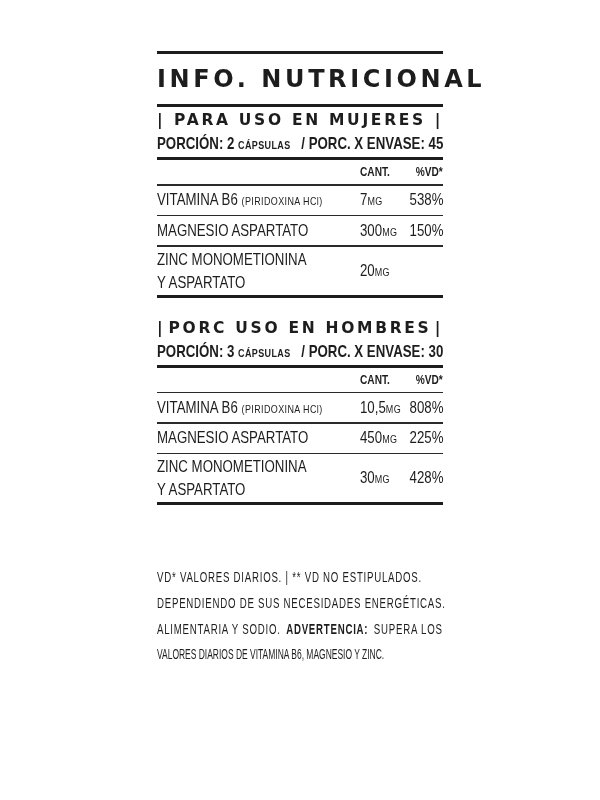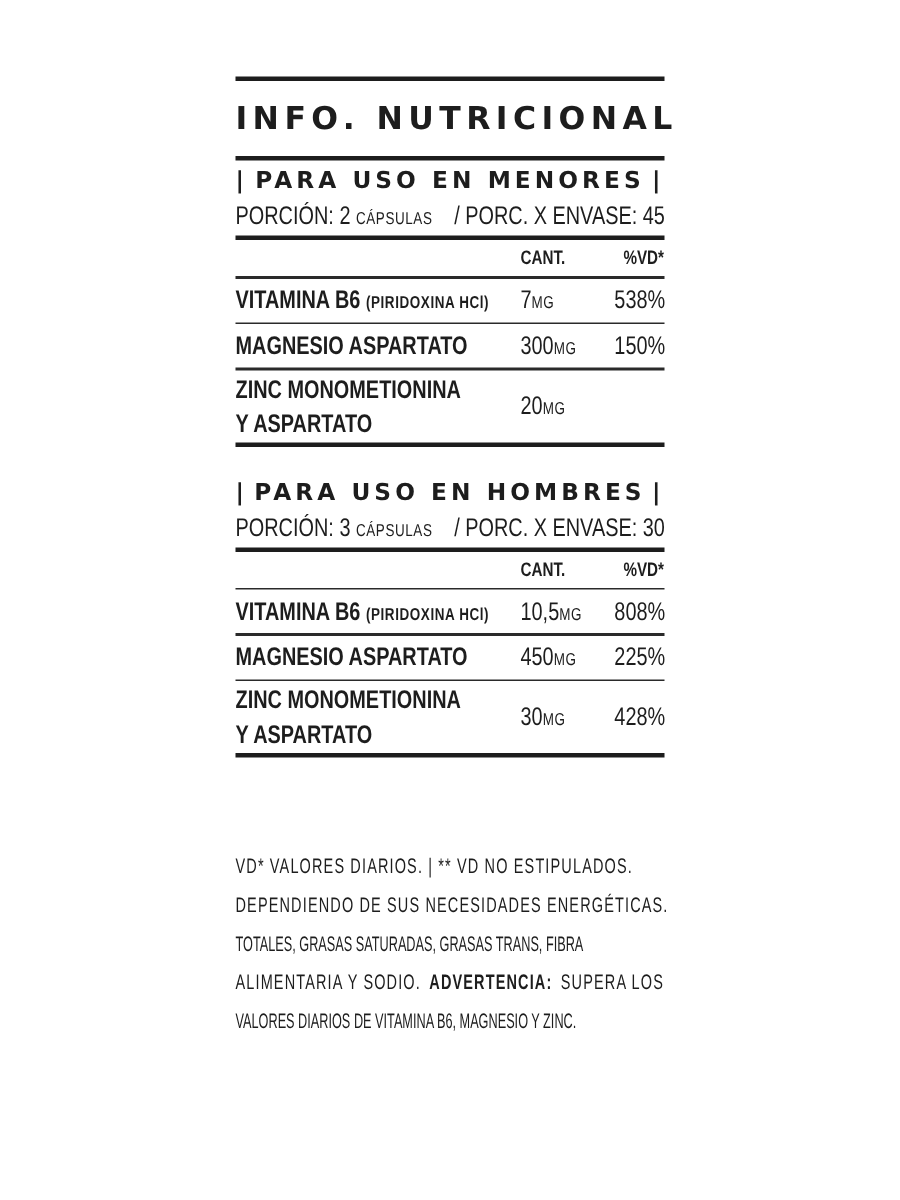--- a/index.html
+++ b/index.html
@@ -1,32 +1,32 @@
 <!DOCTYPE html>
 <html><head>
 <meta charset="utf-8">
 <style>
   html, body { margin:0; padding:0; background:#ffffff; }
   body { width:600px; height:800px; position:relative; overflow:hidden; color:#1d1d1d; }
   .panel { position:absolute; left:157px; top:51px; width:286px; }
   .rule-thick { height:3px; background:#1d1d1d; }
   .rule-thin { height:1.5px; background:#2a2a2a; }
-  .title { font-family:"DejaVu Sans", sans-serif; font-weight:bold; font-size:21px; letter-spacing:3.6px; line-height:50px; height:50px; white-space:nowrap; }
+  .title { font-family:"DejaVu Sans", sans-serif; font-weight:bold; font-size:24px; letter-spacing:3.6px; line-height:50px; height:50px; white-space:nowrap; }
   .sec-head { font-family:"DejaVu Sans", sans-serif; font-weight:bold; font-size:15.5px; letter-spacing:2.7px; line-height:26px; height:26px; white-space:nowrap; display:flex; justify-content:space-between; }
   .narrow { font-family:"Liberation Sans", sans-serif; font-size:17px; transform:scaleX(0.78); transform-origin:left center; white-space:nowrap; display:inline-block; }
-  .porcion { height:24px; line-height:22px; position:relative; }
+  .porcion { height:24px; line-height:22px; position:relative;font-weight:bold; }
   .porcion .narrow { width:367px; display:flex; justify-content:space-between; }
   .sc { font-size:11.5px; letter-spacing:0.5px; }
   .tbl-head { height:24px; line-height:24px; position:relative; }
   .row { position:relative; }
   .row.one { height:29px; }
   .row.two { height:48px; }
   .cell { position:absolute; top:0; bottom:0; display:flex; align-items:center; }
-  .c-name { left:0;font-weight:bold; }
-  .c-qty { left:190px; }
+  .c-name { left:0; }
+  .c-qty { left:203px; }
   .c-vd { right:0; justify-content:center; }
   .narrow.r { transform-origin:right center; }
   .hd { font-size:13px; font-weight:bold; }
   .foot { position:absolute; left:157px; top:565px; width:286px; }
   .foot-line { height:25.8px; line-height:25.8px; white-space:nowrap; }
   .foot-line .narrow { font-size:14px; letter-spacing:1.1px; transform:scaleX(0.69); width:414px; display:flex; justify-content:space-between; }
   .foot-line .narrow.dense { letter-spacing:0; transform:scaleX(0.605); width:472px; }
   b.adv { font-weight:bold; }
   .gap { height:17px; }
 </style>
@@ -34,21 +34,21 @@
 <body>
 
 <div class="panel">
   <div class="rule-thick"></div>
   <div class="title">INFO. NUTRICIONAL</div>
   <div class="rule-thick"></div>
 
   <div>
     <div class="sec-head">
       <span>|</span>
-      <span>PARA USO EN MENORES</span>
+      <span>PARA USO EN MUJERES</span>
       <span>|</span>
     </div>
     <div class="porcion">
       <span class="narrow">
         <span><span>PORCIÓN: 2</span> <span class="sc">CÁPSULAS</span></span>
         <span>/ PORC. X ENVASE: 45</span>
       </span>
     </div>
     <div class="rule-thick"></div>
     <div class="tbl-head">
@@ -93,21 +93,21 @@
         </div>
     </div>
     <div class="rule-thick"></div>
   </div>
 
   <div class="gap"></div>
 
   <div>
     <div class="sec-head">
       <span>|</span>
-      <span>PARA USO EN HOMBRES</span>
+      <span>PORC USO EN HOMBRES</span>
       <span>|</span>
     </div>
     <div class="porcion">
       <span class="narrow">
         <span><span>PORCIÓN: 3</span> <span class="sc">CÁPSULAS</span></span>
         <span>/ PORC. X ENVASE: 30</span>
       </span>
     </div>
     <div class="rule-thick"></div>
     <div class="tbl-head">
@@ -159,23 +159,20 @@
 </div>
 
 <div class="foot">
   <div class="foot-line">
       <span class="narrow">VD* VALORES DIARIOS.  |  ** VD NO ESTIPULADOS.</span>
     </div>
   <div class="foot-line">
       <span class="narrow">DEPENDIENDO DE SUS NECESIDADES ENERGÉTICAS.</span>
     </div>
   <div class="foot-line">
-      <span class="narrow dense">TOTALES, GRASAS SATURADAS, GRASAS TRANS, FIBRA</span>
-    </div>
-  <div class="foot-line">
       <span class="narrow">
         <span>ALIMENTARIA Y SODIO.</span>
         <b class="adv">ADVERTENCIA:</b>
         <span>SUPERA LOS</span>
       </span>
     </div>
   <div class="foot-line">
       <span class="narrow dense">VALORES DIARIOS DE  VITAMINA B6, MAGNESIO Y ZINC.</span>
     </div>
 </div>

